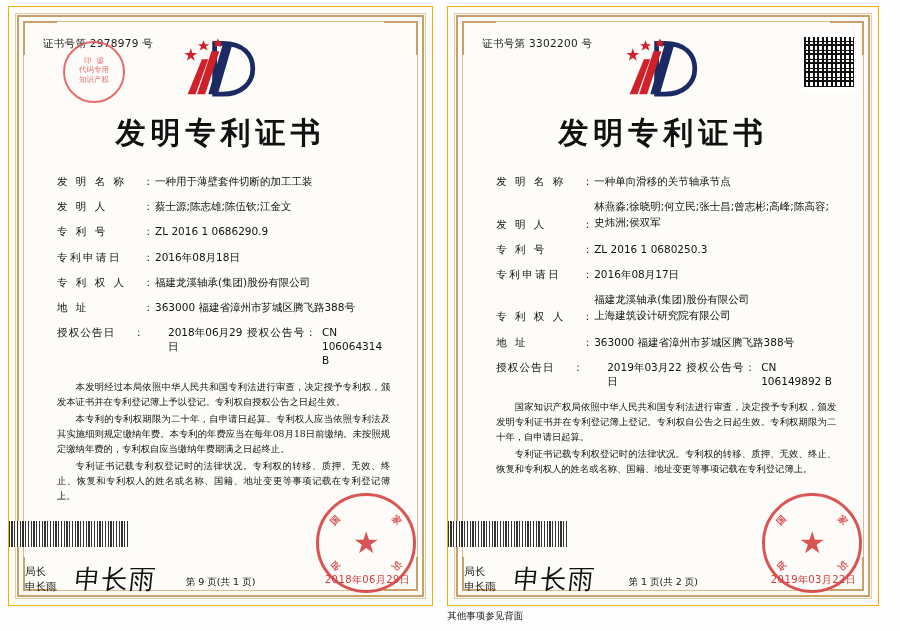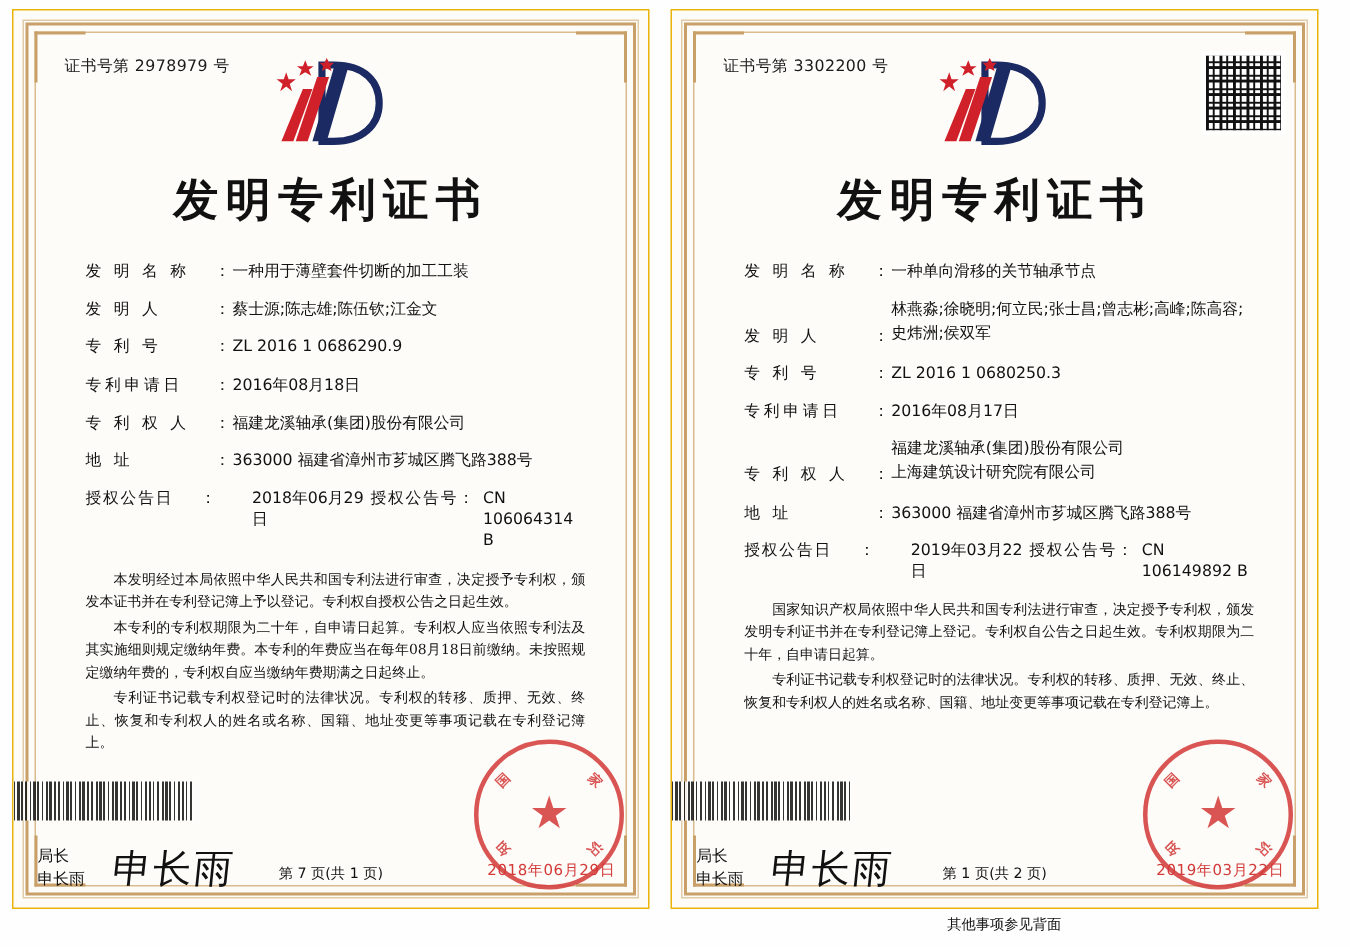--- a/index.html
+++ b/index.html
@@ -226,41 +226,46 @@
   .footer-page {
     position: absolute;
     left: 0; right: 0; bottom: 16px;
     text-align: center;
     font-size: 9.5px;
     color: #111;
   }
   .note-back {
     position: absolute;
     left: 0; right: 0; bottom: 2px;
-    text-align: center;
+    text-align: left;
     font-size: 9.5px;
     color: #111;
   }
   .col-right-wrap { position: relative; width: 452px; }
 </style>
 </head>
 <body>
 
 <div class="page">
 
   <div class="cert">
     <div class="frame"></div>
     <div class="corner tl"></div>
     <div class="corner tr"></div>
     <div class="corner bl"></div>
     <div class="corner br"></div>
 
     <div class="inner">
       <div class="certno">证书号第 2978979 号</div>
 
+      <div class="oval-seal">
+        <div>印&nbsp;&nbsp;鉴</div>
+        <div>代码专用</div>
+        <div>知识产权</div>
+      </div>
 
       <div class="logo-wrap">
         <svg class="logo" viewBox="0 0 120 78">
           <path d="M52 8 L62 8 C88 8 100 22 100 40 C100 58 86 72 62 72 L52 72 Z" fill="none" stroke="#1b2a63" stroke-width="6"></path>
           <path d="M44 72 L62 10 L74 10 L56 72 Z" fill="#1b2a63"></path>
           <path d="M30 72 L48 18 L58 18 L40 72 Z" fill="#d0202a"></path>
           <path d="M18 72 L36 28 L44 28 L28 72 Z" fill="#d0202a"></path>
           <g fill="#d0202a">
             <polygon points="22,14 24,20 30,20 25,24 27,30 22,26 17,30 19,24 14,20 20,20"></polygon>
             <polygon points="38,4 40,9 45,9 41,12 43,17 38,14 33,17 35,12 31,9 36,9"></polygon>
@@ -333,21 +338,21 @@
 
       <div class="seal">
         <span class="star">★</span>
         <span class="rt t1">国</span>
         <span class="rt t2">家</span>
         <span class="rt t3">知</span>
         <span class="rt t4">识</span>
       </div>
       <div class="seal-date">2018年06月29日</div>
 
-      <div class="footer-page">第 7 页(共 1 页)</div>
+      <div class="footer-page">第 9 页(共 1 页)</div>
     </div>
   </div>
 
   <div class="col-right-wrap">
     <div class="cert">
       <div class="frame"></div>
       <div class="corner tl"></div>
       <div class="corner tr"></div>
       <div class="corner bl"></div>
       <div class="corner br"></div>

